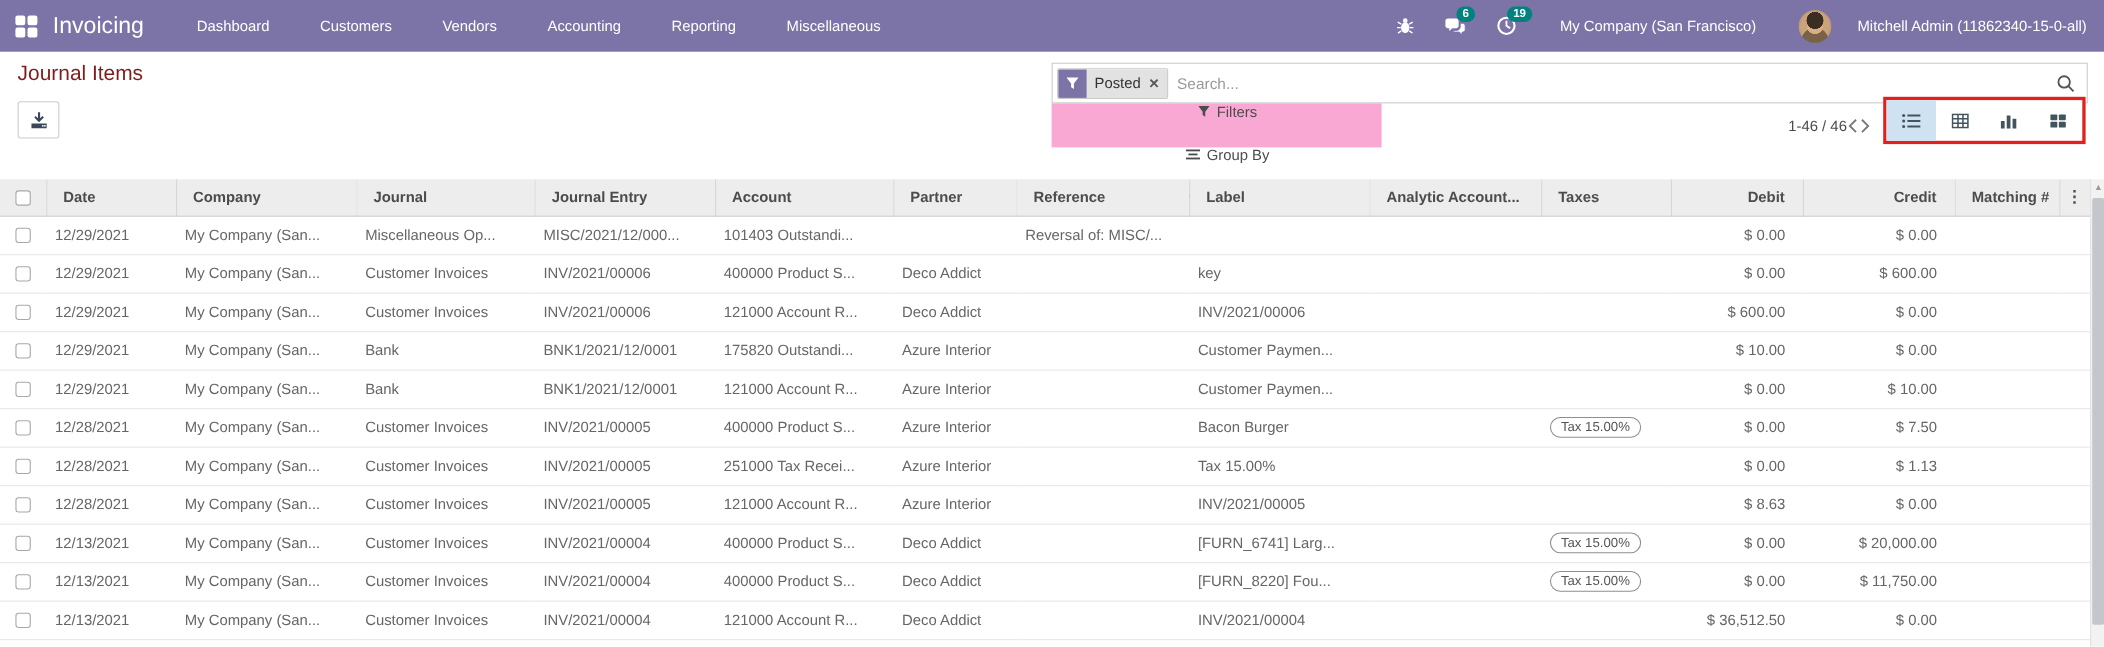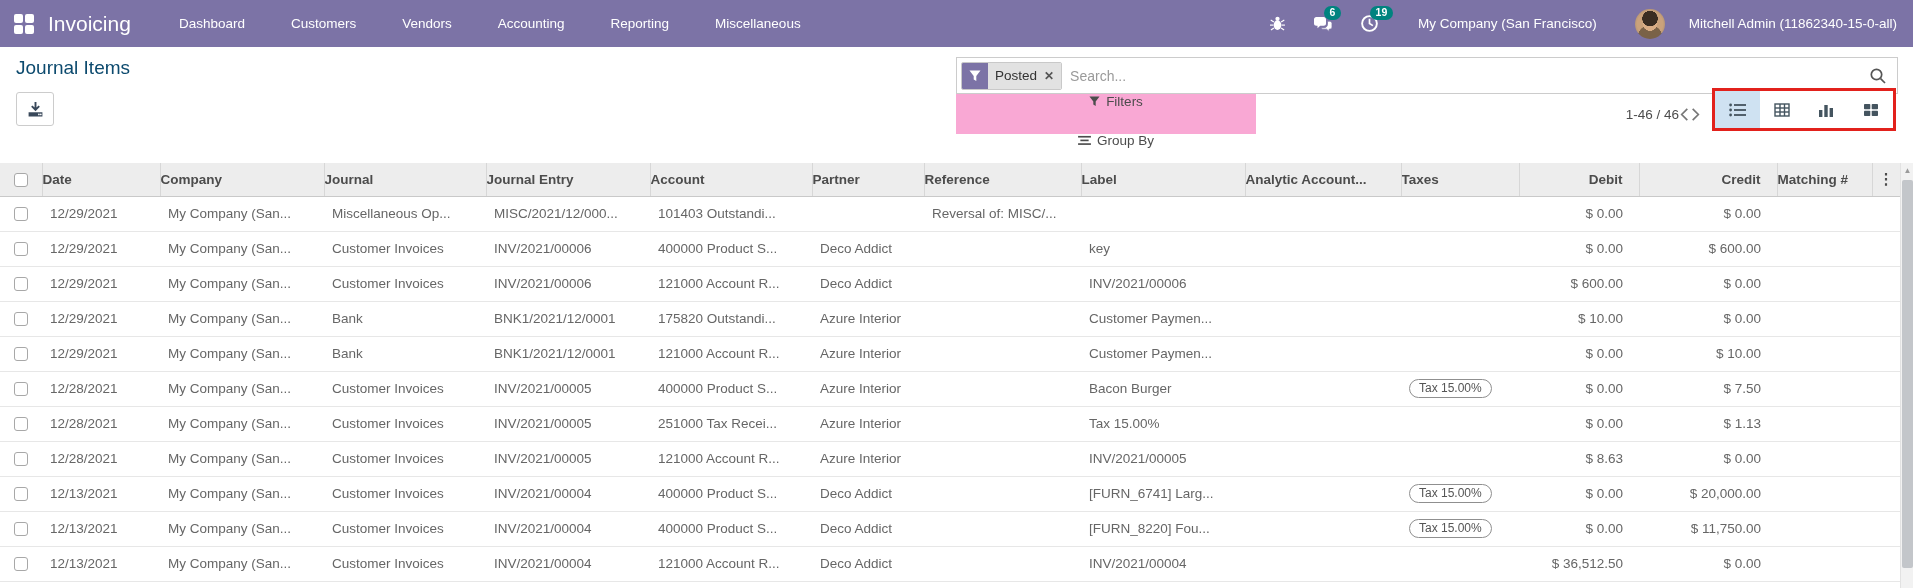--- a/index.html
+++ b/index.html
@@ -23,21 +23,21 @@
   .nav-company { font-size:13.5px; cursor:pointer; margin-left:14px; white-space:nowrap; }
   .avatar { width:30px; height:30px; border-radius:50%; margin-left:14px; cursor:pointer;
             background:
               radial-gradient(circle at 50% 32%, #3a2d22 0 30%, transparent 31%),
               radial-gradient(circle at 50% 48%, #d9ad85 0 34%, transparent 35%),
               radial-gradient(circle at 50% 95%, #7a6248 0 38%, transparent 39%),
               radial-gradient(circle at 50% 50%, #caa27b 0 60%, #8c7a63 100%); }
   .nav-user { font-size:13.5px; cursor:pointer; white-space:nowrap; }
 
   
-  .page-title { position:absolute; left:16px; top:57px; font-size:19px; color:#0c4a6e; }
+  .page-title { position:absolute; left:16px; top:57px; font-size:19px; color:#7f1d1d; }
   .export-btn { position:absolute; left:16px; top:92px; width:38px; height:34px; background:#fff;
                 border:1px solid #ccc; border-radius:3px; display:flex; align-items:center;
                 justify-content:center; cursor:pointer; }
 
   .search-box { position:absolute; left:956px; top:57px; width:942px; height:37px;
                 border:1px solid #ccc; background:#fff; display:flex; align-items:center; }
   .facet { display:flex; align-items:stretch; height:28px; margin-left:4px; border:1px solid #c9c9c9;
            border-radius:2px; overflow:hidden; cursor:pointer; }
   .facet-icon { width:26px; background:#7c73a6; display:flex; align-items:center; justify-content:center; }
   .facet-body { background:#e2e2e2; display:flex; align-items:center; padding:0 7px; gap:7px; }
@@ -58,21 +58,21 @@
 
   .view-switcher { position:absolute; left:1712px; top:88px; width:184px; height:43px;
                    border:3px solid #e2211c; display:flex; align-items:stretch; background:#fff; }
   .vs-btn { flex:1; display:flex; align-items:center; justify-content:center; cursor:pointer; }
   .vs-btn.active { background:#cfe2f2; }
 
   
   .listview { position:absolute; left:0; top:163px; width:1900px; }
   table { border-collapse:collapse; table-layout:fixed; width:1900px; }
   thead th { background:#ededed; height:33px; font-size:13.5px; font-weight:bold; color:#4c4c4c;
-             text-align:left; padding:0 0; border-right:1px solid #d7d7d7; border-bottom:1px solid #c9c9c9;
+             text-align:left; padding:0 15px; border-right:1px solid #d7d7d7; border-bottom:1px solid #c9c9c9;
              white-space:nowrap; overflow:hidden; cursor:pointer; }
   thead th.num { text-align:right; padding-right:16px; }
   thead th.selcol, thead th.dots { text-align:center; padding:0; }
   tbody td { height:35px; font-size:13.5px; color:#666; padding:0 8px; border-bottom:1px solid #e7e7e7;
              white-space:nowrap; overflow:hidden; background:#fff; cursor:pointer; }
   tbody td.num { text-align:right; padding-right:16px; }
   tbody td.selcol { text-align:center; padding:0; }
   input[type=checkbox] { appearance:none; width:14px; height:14px; border:1px solid #a8a8a8;
                          border-radius:3px; background:#fff; vertical-align:middle; cursor:pointer; }
   .pill { display:inline-block; border:1px solid #8f8f8f; border-radius:12px; padding:1px 9px 2px;

